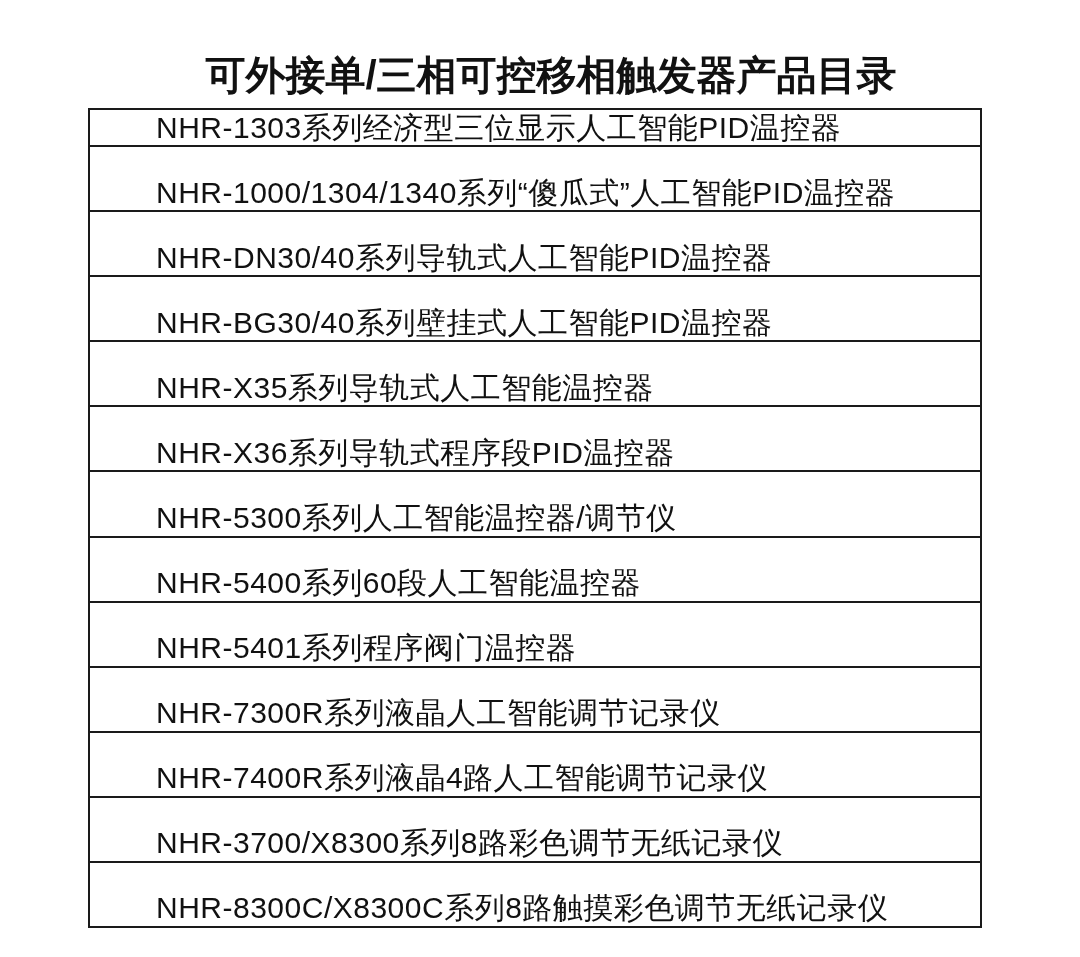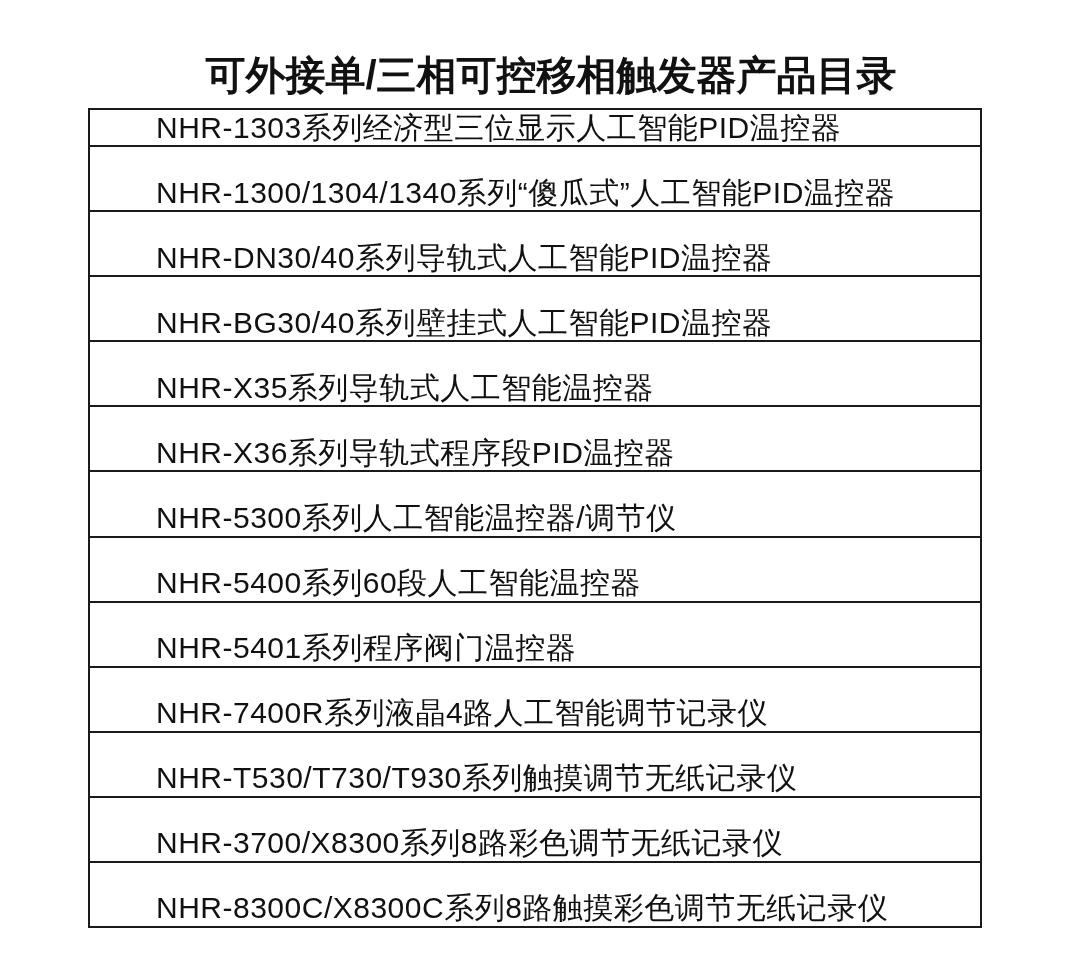--- a/index.html
+++ b/index.html
@@ -69,21 +69,21 @@
 
 <div class="page">
   <h1 class="title">可外接单/三相可控移相触发器产品目录</h1>
 
   <div class="table">
   <div class="row">
     <span class="row-label">NHR-1303系列经济型三位显示人工智能PID温控器</span>
   </div>
 
   <div class="row">
-    <span class="row-label">NHR-1300/1304/1340系列“傻瓜式”人工智能PID温控器</span>
+    <span class="row-label">NHR-1000/1304/1340系列“傻瓜式”人工智能PID温控器</span>
   </div>
 
   <div class="row">
     <span class="row-label">NHR-DN30/40系列导轨式人工智能PID温控器</span>
   </div>
 
   <div class="row">
     <span class="row-label">NHR-BG30/40系列壁挂式人工智能PID温控器</span>
   </div>
 
@@ -101,28 +101,28 @@
 
   <div class="row">
     <span class="row-label">NHR-5400系列60段人工智能温控器</span>
   </div>
 
   <div class="row">
     <span class="row-label">NHR-5401系列程序阀门温控器</span>
   </div>
 
 
+  <div class="row">
+    <span class="row-label">NHR-7300R系列液晶人工智能调节记录仪</span>
+  </div>
 
   <div class="row">
     <span class="row-label">NHR-7400R系列液晶4路人工智能调节记录仪</span>
   </div>
 
-  <div class="row">
-    <span class="row-label">NHR-T530/T730/T930系列触摸调节无纸记录仪</span>
-  </div>
 
   <div class="row">
     <span class="row-label">NHR-3700/X8300系列8路彩色调节无纸记录仪</span>
   </div>
 
   <div class="row">
     <span class="row-label">NHR-8300C/X8300C系列8路触摸彩色调节无纸记录仪</span>
   </div>
 </div>
 </div>

